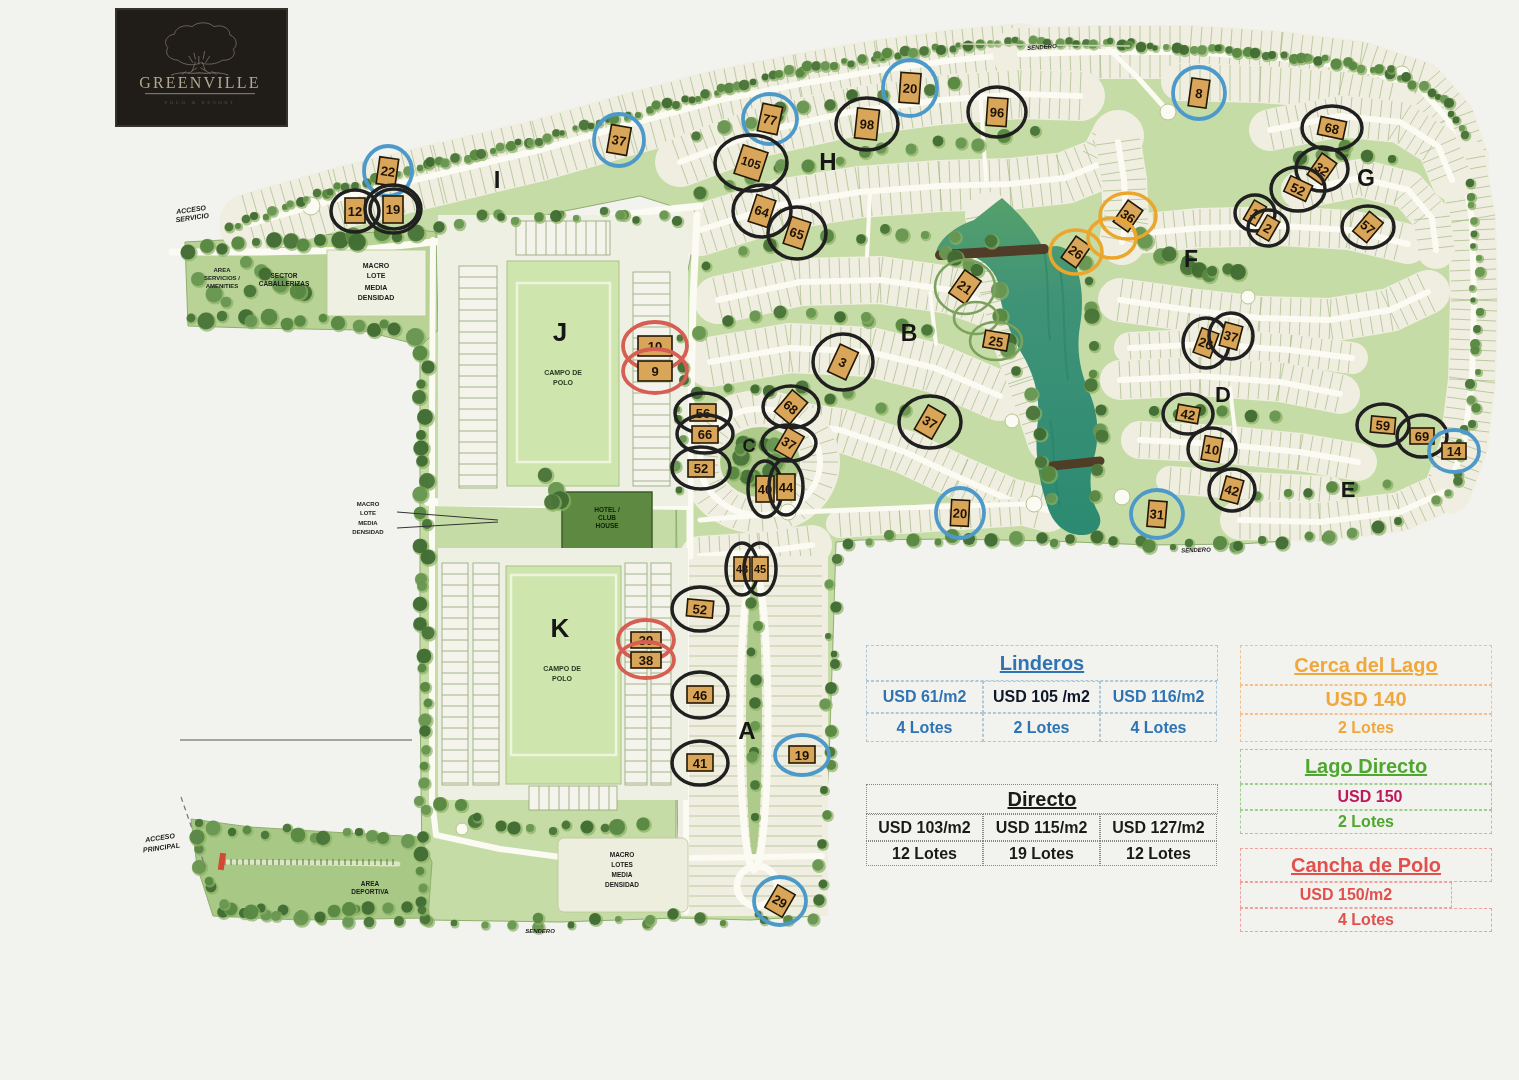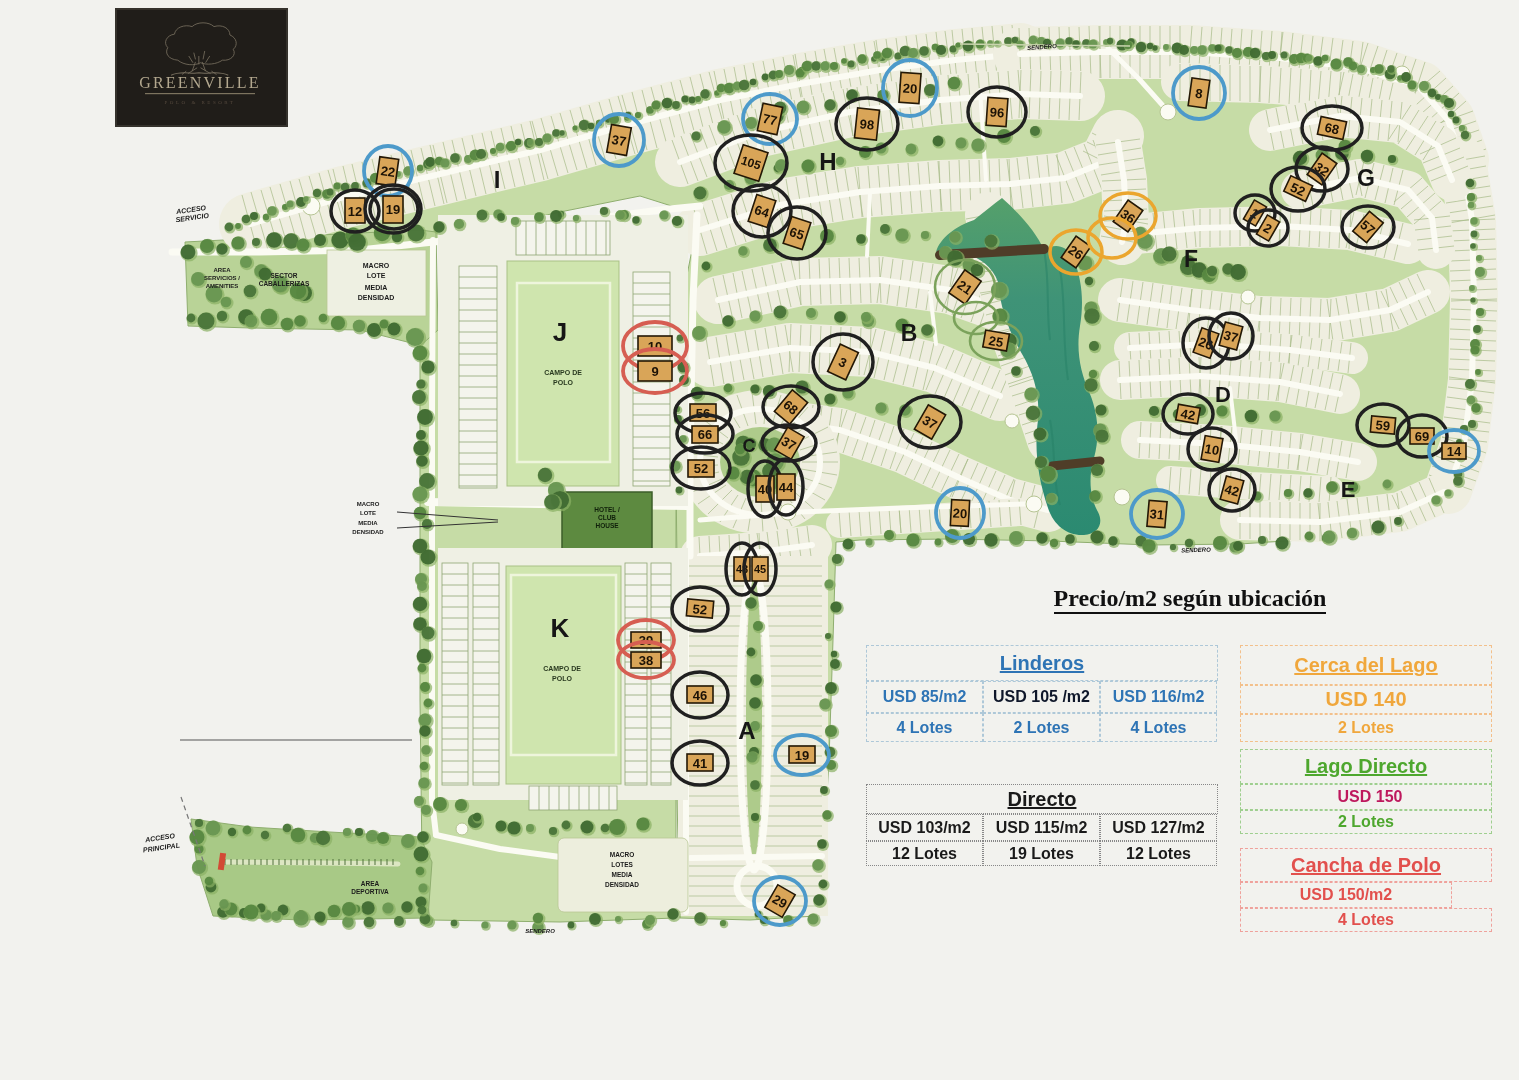--- a/index.html
+++ b/index.html
@@ -1996,26 +1996,24 @@
 <text x="563" y="375" text-anchor="middle" fill="#2a3a20" style="font-family:'Liberation Sans',sans-serif;font-weight:bold;font-size:7px;">CAMPO DE</text>
 <text x="563" y="385" text-anchor="middle" fill="#2a3a20" style="font-family:'Liberation Sans',sans-serif;font-weight:bold;font-size:7px;">POLO</text>
 </g>
 
 <g>
 <text x="562" y="671" text-anchor="middle" fill="#2a3a20" style="font-family:'Liberation Sans',sans-serif;font-weight:bold;font-size:7px;">CAMPO DE</text>
 <text x="562" y="681" text-anchor="middle" fill="#2a3a20" style="font-family:'Liberation Sans',sans-serif;font-weight:bold;font-size:7px;">POLO</text>
 </g>
 </svg>
 
-<div style="position:absolute;left:1020;top:585px;left:1020px;width:340px;text-align:center;">
-<span style="font-family:'Liberation Serif',serif;font-weight:bold;font-size:24px;color:#111;border-bottom:2.5px solid #111;padding-bottom:1px;">Precio/m2 según ubicación</span></div>
 
 <div>
 <div style="position:absolute;left:866px;top:645px;width:352px;height:36px;border:1px dashed #aec8d8;display:flex;align-items:center;justify-content:center;font-family:'Liberation Sans',sans-serif;font-weight:bold;font-size:20px;color:#2e74b5;text-decoration:underline;">Linderos</div>
-<div style="position:absolute;left:866px;top:681px;width:117px;height:32px;border:1px dashed #aec8d8;display:flex;align-items:center;justify-content:center;font-family:'Liberation Sans',sans-serif;font-weight:bold;font-size:16px;color:#2e74b5;">USD 85/m2</div>
+<div style="position:absolute;left:866px;top:681px;width:117px;height:32px;border:1px dashed #aec8d8;display:flex;align-items:center;justify-content:center;font-family:'Liberation Sans',sans-serif;font-weight:bold;font-size:16px;color:#2e74b5;">USD 61/m2</div>
 <div style="position:absolute;left:866px;top:713px;width:117px;height:29px;border:1px dashed #aec8d8;display:flex;align-items:center;justify-content:center;font-family:'Liberation Sans',sans-serif;font-weight:bold;font-size:16px;color:#2e74b5;">4 Lotes</div>
 <div style="position:absolute;left:983px;top:681px;width:117px;height:32px;border:1px dashed #aec8d8;display:flex;align-items:center;justify-content:center;font-family:'Liberation Sans',sans-serif;font-weight:bold;font-size:16px;color:#0f172a;">USD 105 /m2</div>
 <div style="position:absolute;left:983px;top:713px;width:117px;height:29px;border:1px dashed #aec8d8;display:flex;align-items:center;justify-content:center;font-family:'Liberation Sans',sans-serif;font-weight:bold;font-size:16px;color:#2e74b5;">2 Lotes</div>
 <div style="position:absolute;left:1100px;top:681px;width:117px;height:32px;border:1px dashed #aec8d8;display:flex;align-items:center;justify-content:center;font-family:'Liberation Sans',sans-serif;font-weight:bold;font-size:16px;color:#2e74b5;">USD 116/m2</div>
 <div style="position:absolute;left:1100px;top:713px;width:117px;height:29px;border:1px dashed #aec8d8;display:flex;align-items:center;justify-content:center;font-family:'Liberation Sans',sans-serif;font-weight:bold;font-size:16px;color:#2e74b5;">4 Lotes</div>
 </div>
 
 <div>
 <div style="position:absolute;left:866px;top:784px;width:352px;height:30px;border:1px dotted #888;display:flex;align-items:center;justify-content:center;font-family:'Liberation Sans',sans-serif;font-weight:bold;font-size:20px;color:#1a1a1a;text-decoration:underline;">Directo</div>
 <div style="position:absolute;left:866px;top:814px;width:117px;height:27px;border:1px dotted #888;display:flex;align-items:center;justify-content:center;font-family:'Liberation Sans',sans-serif;font-weight:bold;font-size:16px;color:#1a1a1a;">USD 103/m2</div>

